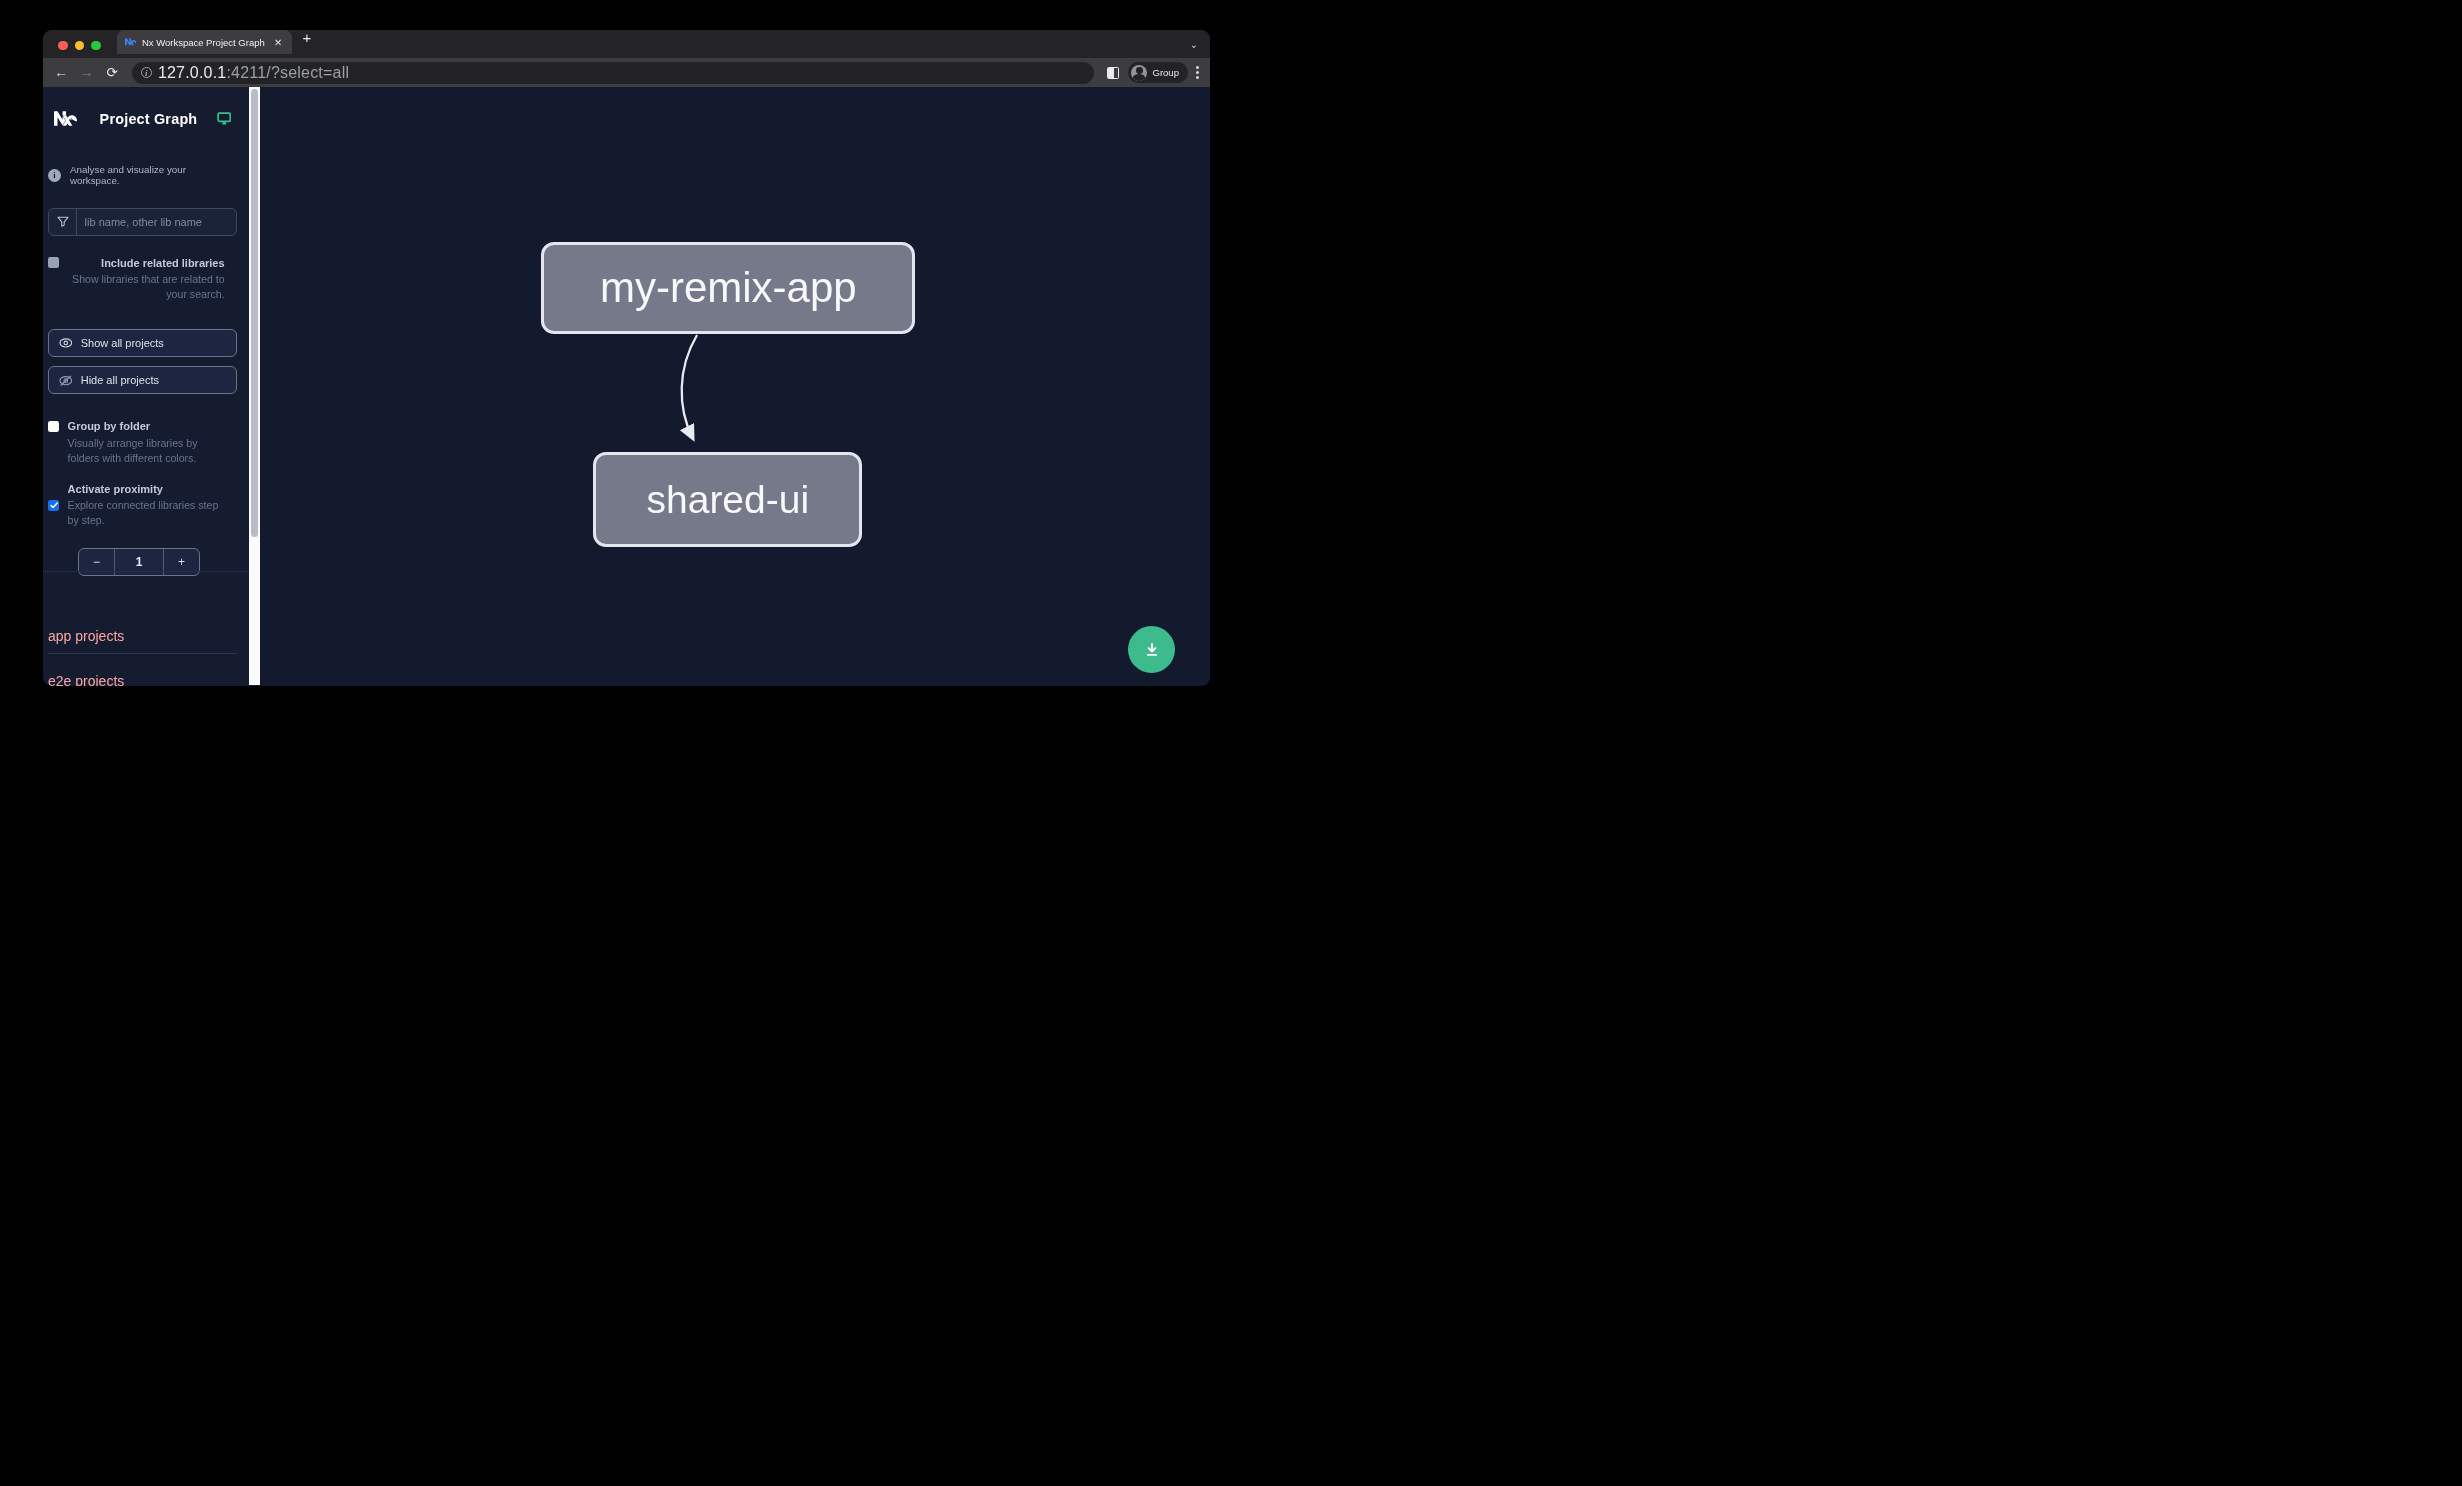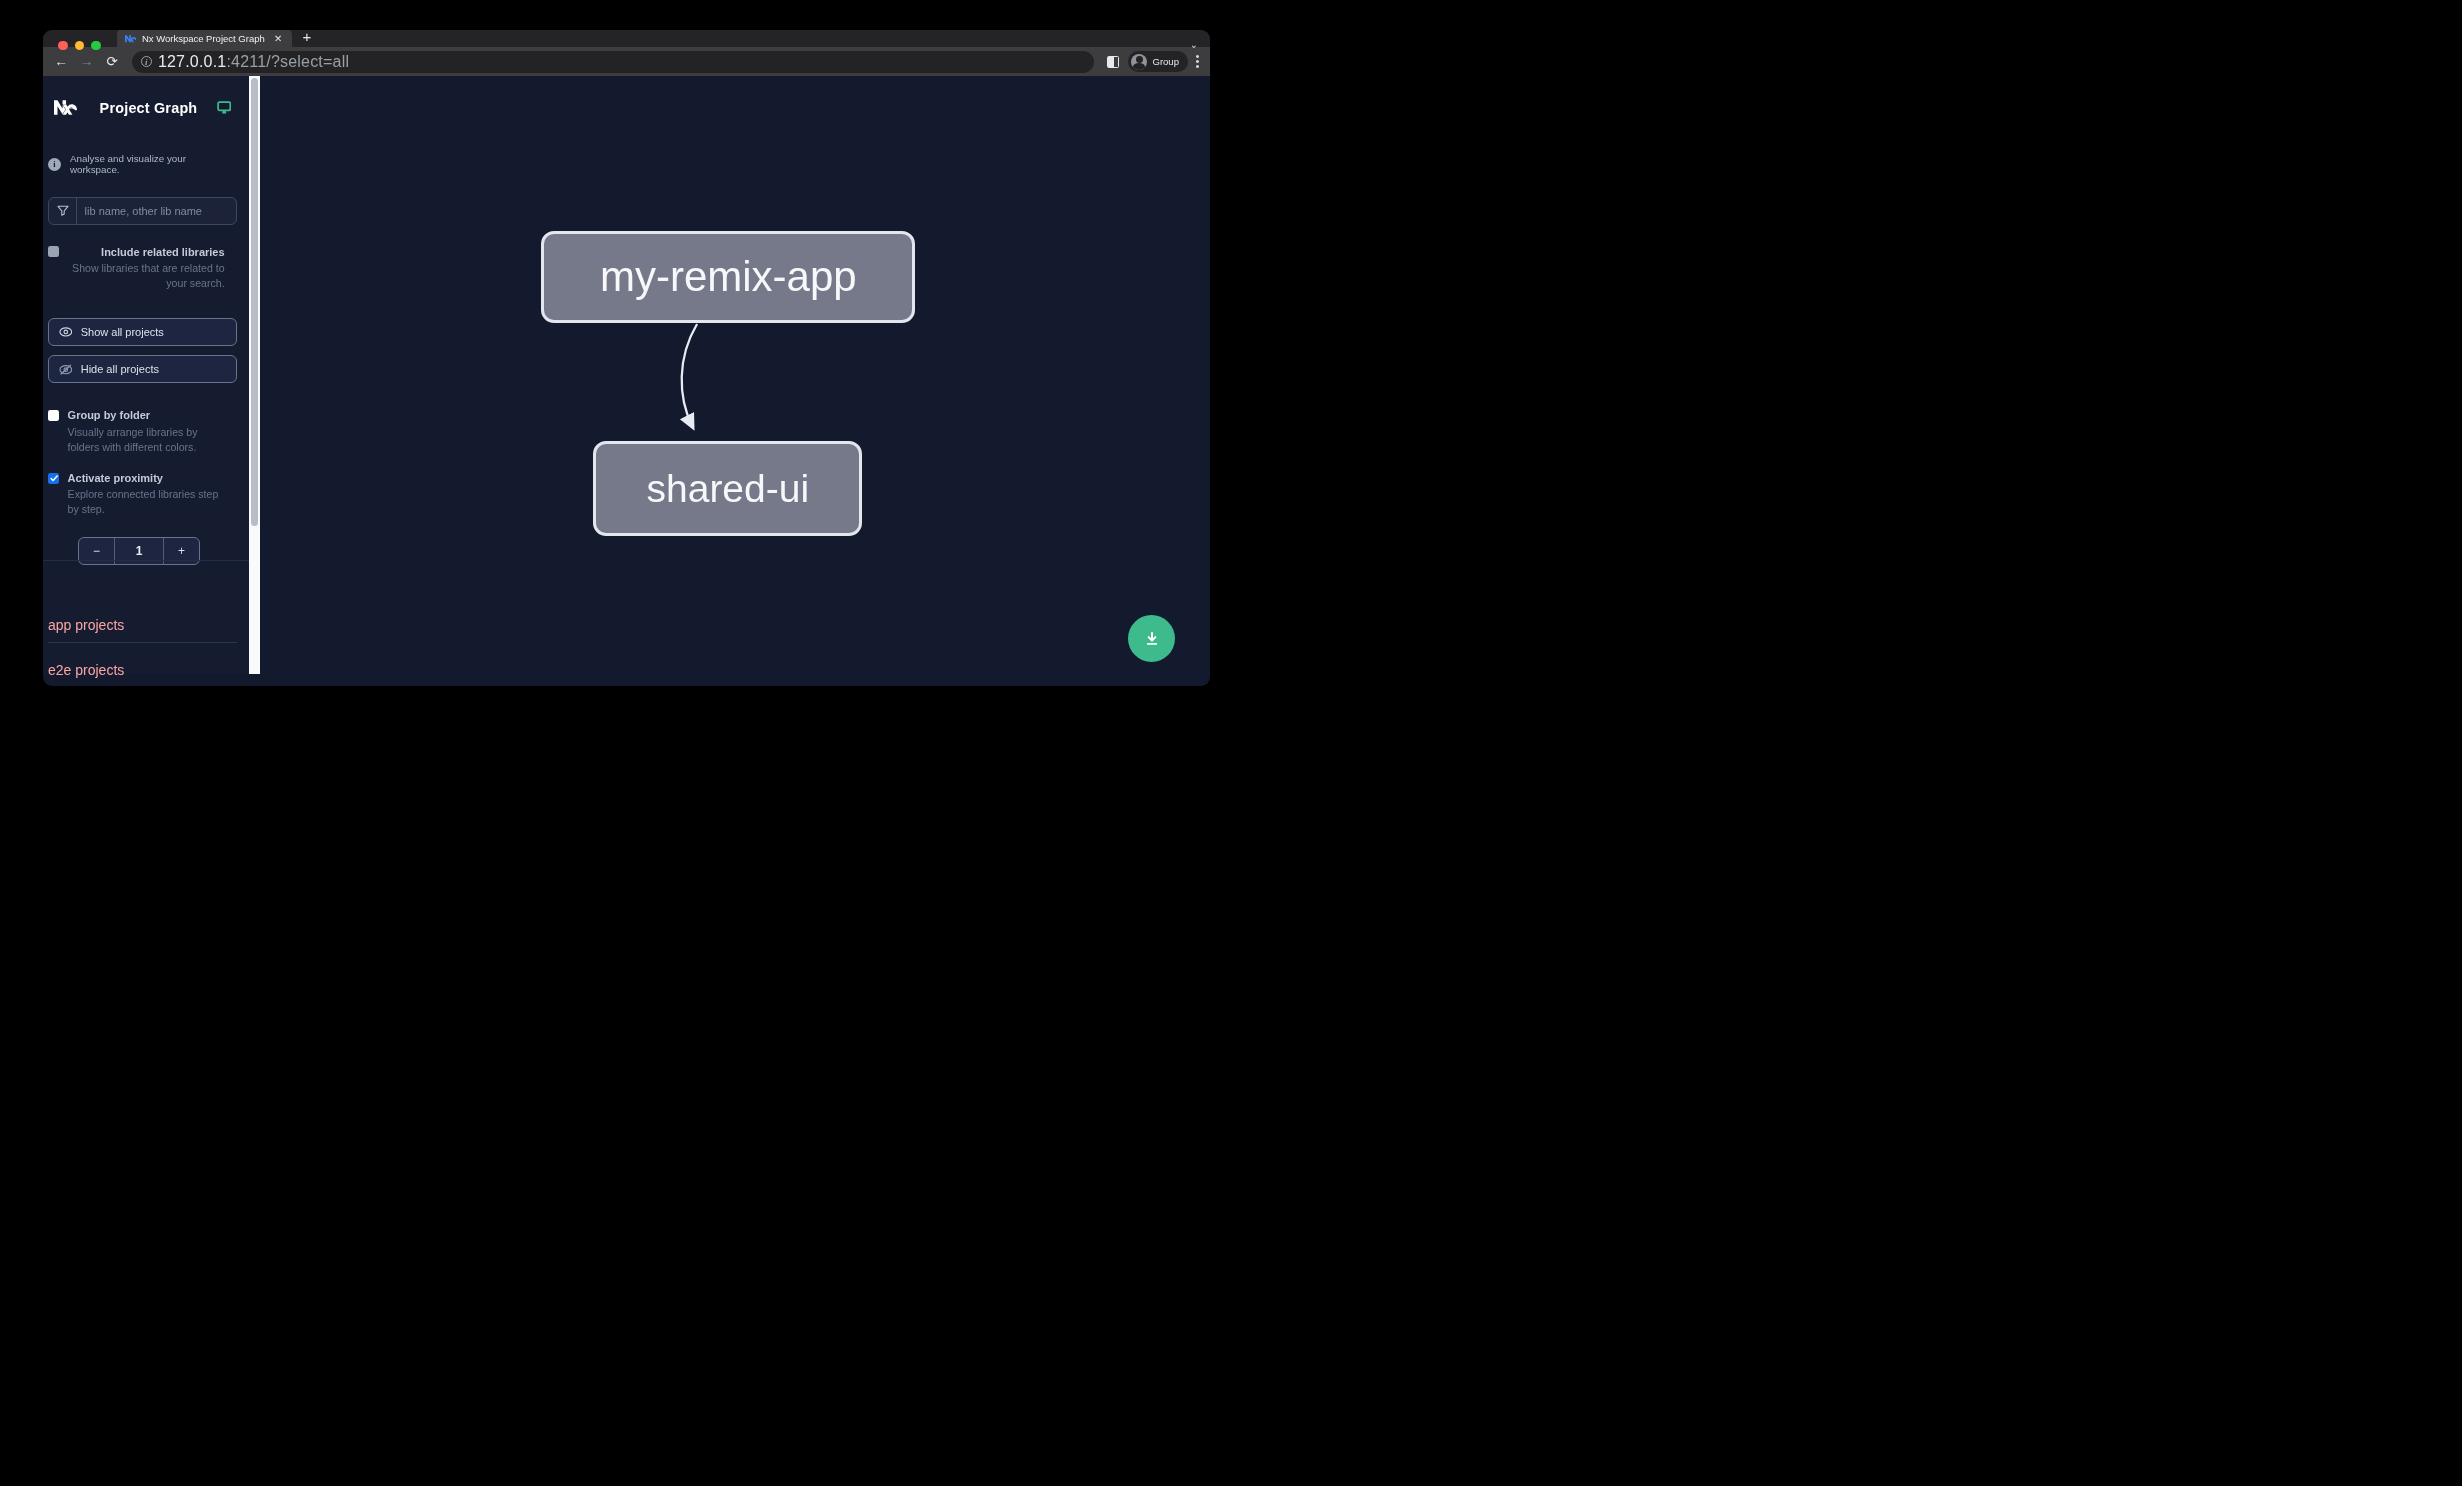--- a/index.html
+++ b/index.html
@@ -2,21 +2,21 @@
 <html style="font-size:12px"><head>
 <meta charset="utf-8">
 <style>
   * { margin:0; padding:0; box-sizing:border-box; }
   html,body { width:1231px; height:743px; background:#000; font-family:"Liberation Sans", sans-serif; overflow:hidden; }
 
   .window { position:absolute; left:43px; top:30px; width:1167px; height:656px;
             border-radius:9px; overflow:hidden; background:#141a2e; }
 
   
-  .tabstrip { position:relative; height:17px; background:#242427; display:flex; align-items:center; }
+  .tabstrip { position:relative; height:28px; background:#242427; display:flex; align-items:flex-start; }
   .traffic { position:absolute; left:15px; top:10.6px; display:flex; gap:6.8px; }
   .light { width:9.8px; height:9.8px; border-radius:50%; }
   .light.red{background:#ff5f57;} .light.yellow{background:#febc2e;} .light.green{background:#28c840;}
   .tab { margin-left:74px; height:24px; width:175px; background:#3d3d40; border-radius:7.6px 7.6px 0 0;
          display:flex; align-items:center; padding:0 7.6px; gap:6px; }
   .tab-title { color:#f1f1f2; font-size:9.5px; white-space:nowrap; overflow:hidden; flex:1; }
   .tab-close { color:#e8e8ea; font-size:9.8px; padding:0 2.3px; }
   .newtab { color:#e8e8ea; font-size:15px; font-weight:400; margin:0 0 3.8px 10.6px; line-height:1; }
   .strip-chevron { position:absolute; right:12px; top:9px; color:#cfcfd2; font-size:9.8px; }
 
@@ -198,21 +198,21 @@
       </button>
 
       <div class="cb-row" style="margin-top:25px;">
         <div class="checkbox white" role="checkbox" aria-checked="false"></div>
         <div>
           <div class="cb-label">Group by folder</div>
           <div class="cb-desc">Visually arrange libraries by folders with different colors.</div>
         </div>
       </div>
 
-      <div class="cb-row" style="margin-top:16.6px;">
+      <div class="cb-row" style="margin-top:16.6px;align-items:center;">
         <div class="checkbox blue" role="checkbox" aria-checked="true">
           <svg width="8.3" height="6.8" viewBox="0 0 12 10">
               <path d="M1.5 5.2 L4.4 8.1 L10.5 1.6" fill="none" stroke="#ffffff" stroke-width="2.3" stroke-linecap="round" stroke-linejoin="round"></path>
             </svg>
         </div>
         <div>
           <div class="cb-label">Activate proximity</div>
           <div class="cb-desc">Explore connected libraries step by step.</div>
         </div>
       </div>

